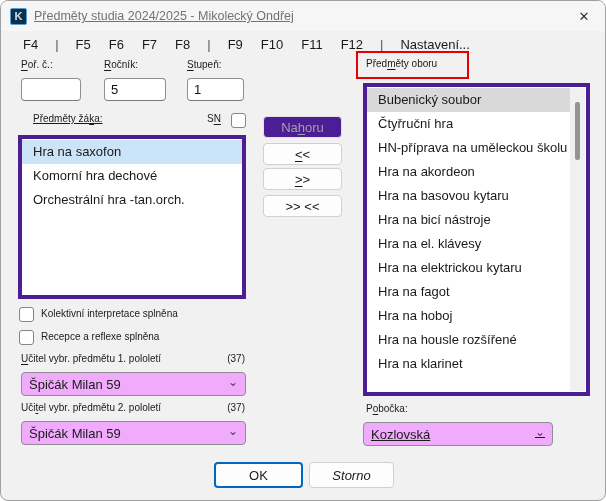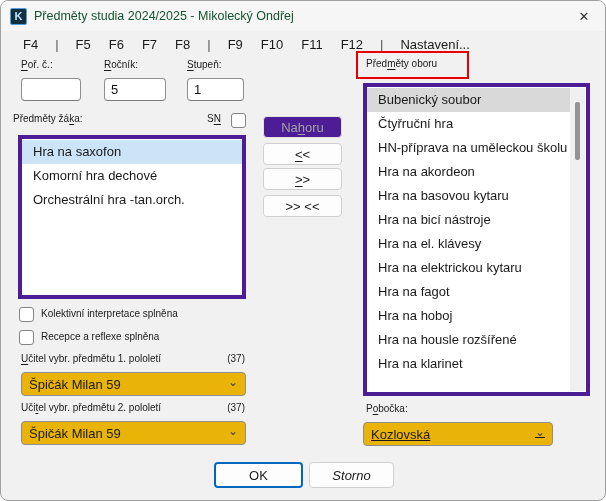--- a/index.html
+++ b/index.html
@@ -25,21 +25,21 @@
     background: #f6f6f6;
   }
   .app-icon {
     width: 17px; height: 17px; margin-left: 9px;
     background: #12303f;
     border: 1px solid #4e9fdc;
     border-radius: 2px;
     color: #bfe3ff; font-size: 11px; font-weight: bold;
     display: flex; align-items: center; justify-content: center;
   }
-  .title-text { margin-left: 7px; font-size: 12.5px; color: #14532d; }
+  .title-text { margin-left: 7px; font-size: 12.5px; color: #737373; text-decoration: underline; }
   .close-btn {
     position: absolute; right: 0; top: 0; width: 42px; height: 30px;
     display: flex; align-items: center; justify-content: center;
     font-size: 13px; color: #333; cursor: default;
   }
   
   .menubar {
     position: absolute; left: 0; top: 30px; right: 0; height: 26px;
     display: flex; align-items: center;
     padding-left: 13px; gap: 0;
@@ -53,21 +53,21 @@
   
   .tinput {
     position: absolute; height: 23px;
     border: 1px solid #8f8f8f; border-bottom-color: #7a7a7a;
     border-radius: 4px; background: #fff;
     font-family: "Liberation Sans", sans-serif;
     font-size: 13px; padding: 0 6px; color: #111;
   }
   .combo {
     position: absolute; height: 24px;
-    border: 1px solid #8f8f8f; border-radius: 4px; background: #eab308;
+    border: 1px solid #8f8f8f; border-radius: 4px; background: #f0abfc;
     display: flex; align-items: center; justify-content: space-between;
     padding: 0 7px; font-size: 13px;
   }
   .combo .chev { color: #444; font-size: 12px; line-height: 10px; transform: translateY(-2px); }
   
   .listbox {
     position: absolute; background: #fff;
     border: 4px solid #4c1d95;
     overflow: hidden;
   }
@@ -136,21 +136,21 @@
   </div>
 
   <div class="lbl" style="left:20px; top:58px;"><span class="mn">P</span><span>oř. č.:</span></div>
   <div class="lbl" style="left:103px; top:58px;"><span class="mn">R</span><span>očník:</span></div>
   <div class="lbl" style="left:186px; top:58px;"><span class="mn">S</span><span>tupeň:</span></div>
 
   <input class="tinput" style="left: 20px; top: 77px; width: 60px;" value="">
   <input class="tinput" style="left: 103px; top: 77px; width: 62px;" value="5">
   <input class="tinput" style="left: 186px; top: 77px; width: 57px;" value="1">
 
-  <div class="lbl" style="left:12px; top:112px;"><span>Předměty žá</span><span class="mn">k</span><span>a:</span></div>
+  <div class="lbl" style="left:32px; top:112px;text-decoration:underline;"><span>Předměty žá</span><span class="mn">k</span><span>a:</span></div>
   <div class="lbl" style="left:206px; top:112px;"><span>S</span><span class="mn">N</span></div>
   <div class="cbox" style="left:230px; top:112px;"></div>
 
   <div class="listbox" style="left:17px; top:134px; width:228px; height:164px;">
     <div class="lrow-gap"></div>
     <div class="lrow sel-active">Hra na saxofon</div>
     <div class="lrow">Komorní hra dechové</div>
     <div class="lrow">Orchestrální hra -tan.orch.</div>
   </div>
 

